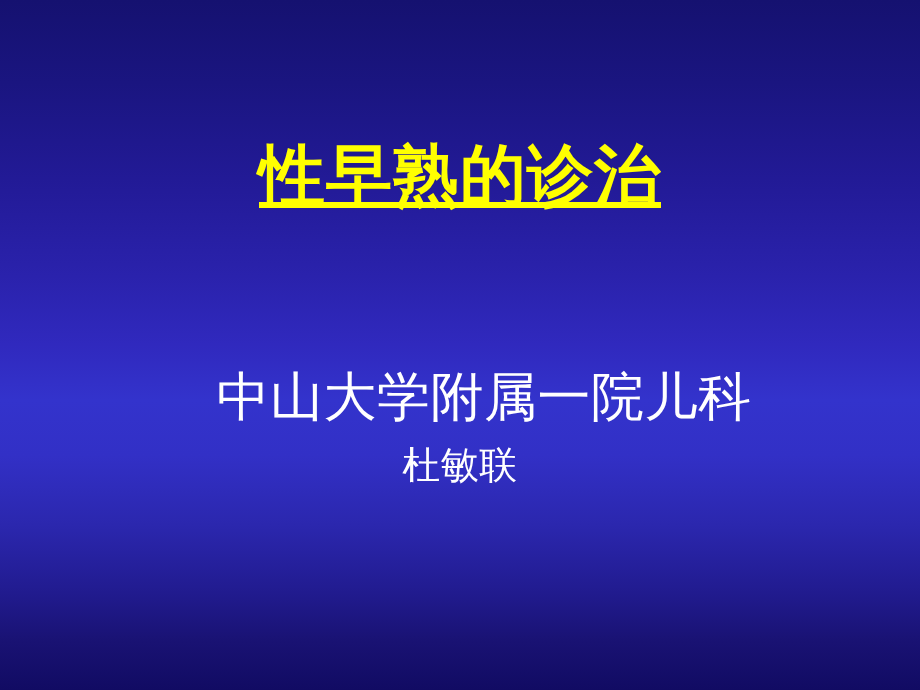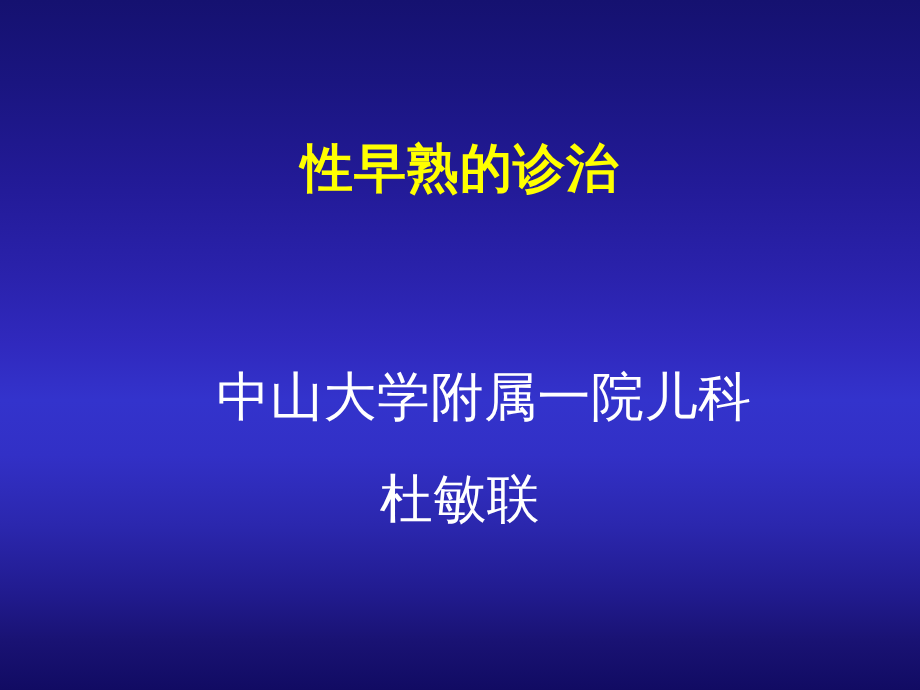--- a/index.html
+++ b/index.html
@@ -34,25 +34,26 @@
   }
 
   
   .slide-title {
     position: absolute;
     left: 0;
     right: 0;
     top: 142px;
     text-align: center;
     color: #ffff00;
-    font-size: 52px;
+    font-size: 66px;
     font-weight: bold;
     line-height: 1.02;
     letter-spacing: 1px;
     white-space: nowrap;
+    text-decoration: underline;
   }
 
   
   .subtitle-block {
     position: absolute;
     left: 0;
     right: 0;
     top: 370px;
     text-align: center;
   }
@@ -62,26 +63,26 @@
     font-size: 53px;
     font-weight: normal;
     line-height: 1.05;
     letter-spacing: 0.5px;
     white-space: nowrap;
     padding-left: 48px;
   }
 
   .subtitle-author {
     color: #ffffff;
-    font-size: 53px;
+    font-size: 38px;
     font-weight: normal;
     line-height: 1.05;
     letter-spacing: 0.5px;
     white-space: nowrap;
-    margin-top: 46px;
+    margin-top: 20px;
   }
 </style>
 </head>
 <body>
 
 <div id="slide-root">
 
   <div class="slide-title">性早熟的诊治</div>
 
   <div class="subtitle-block">

